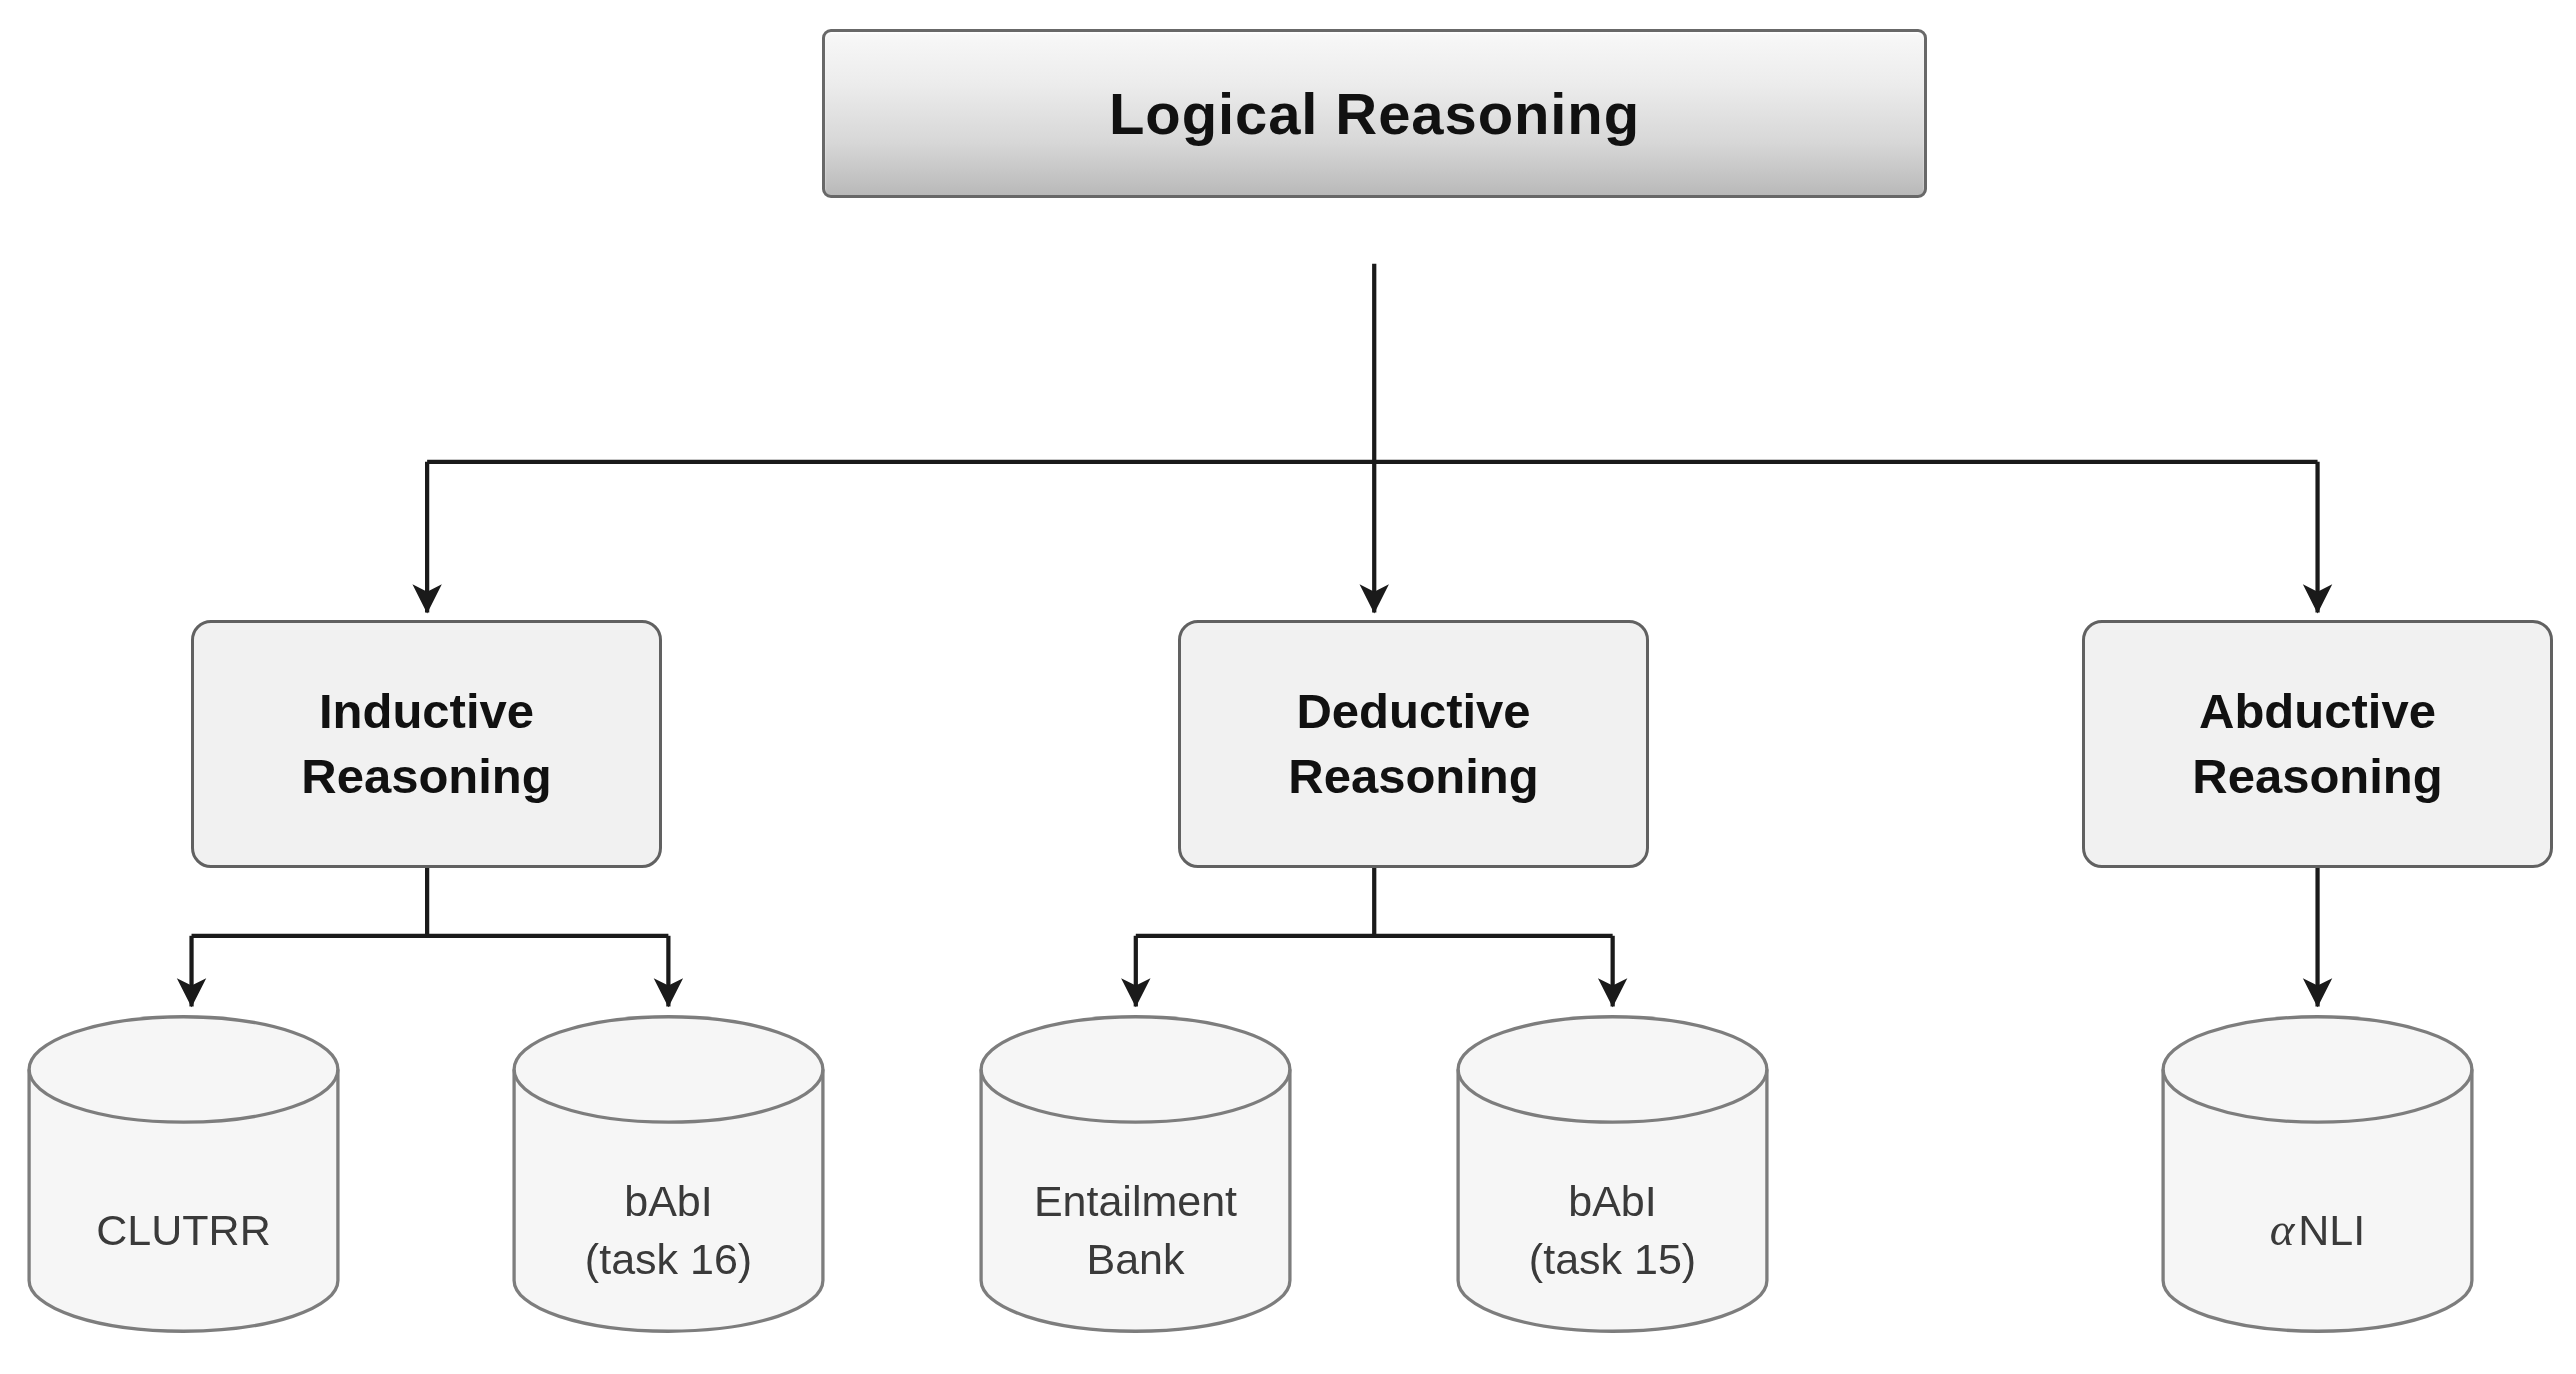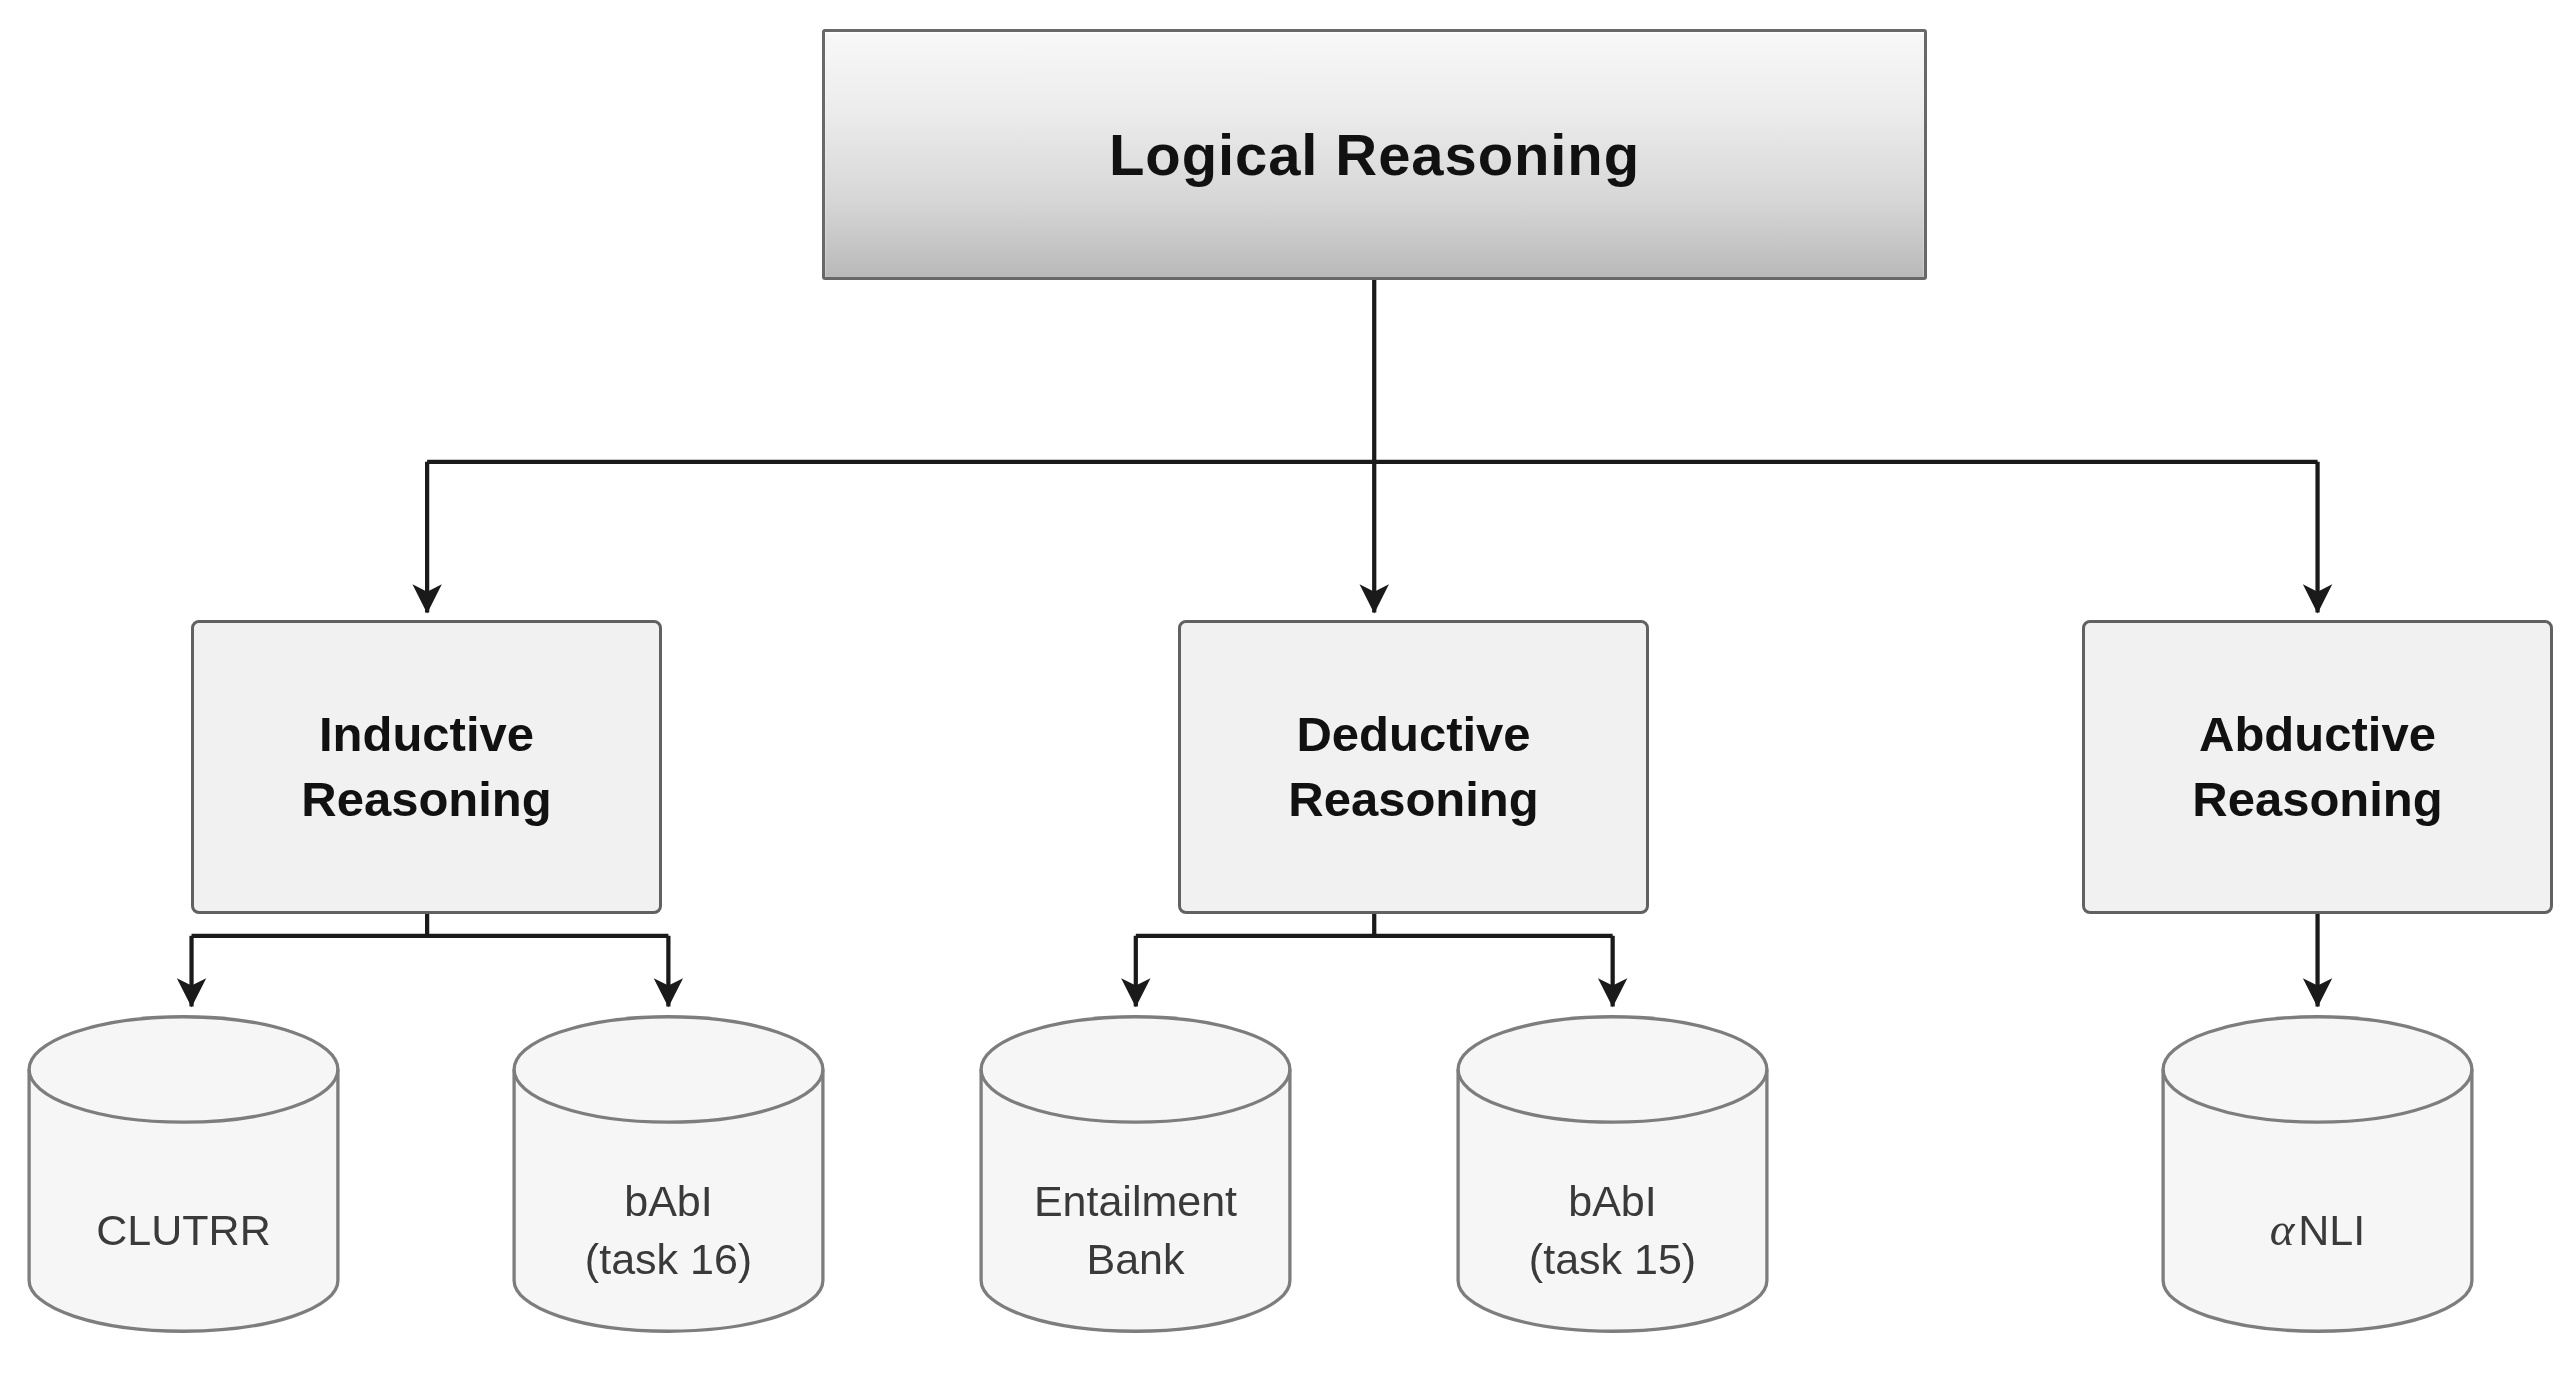--- a/index.html
+++ b/index.html
@@ -14,32 +14,32 @@
   .cline{stroke:#1a1a1a;stroke-width:4.5;fill:none;}
 
   .node{
     position:absolute;
     display:flex;align-items:center;justify-content:center;
     text-align:center;
     box-sizing:border-box;
     color:#111111;
   }
   .root-node{
-    left:822px;top:29px;width:1105px;height:251px;
+    left:822px;top:29px;width:1105px;height:169px;
     border:3.8px solid #686868;
-    border-radius:3px;
+    border-radius:9px;
     background:linear-gradient(180deg,#f8f8f8 0%,#ececec 32%,#d7d7d7 68%,#b9b9b9 100%);
     box-shadow:inset 0 1.9px 1.9px rgba(255,255,255,0.8);
     font-size:58px;font-weight:700;
     letter-spacing:0.9px;
   }
   .branch-node{
-    top:620px;width:471px;height:294px;
+    top:620px;width:471px;height:248px;
     border:3.8px solid #616161;
-    border-radius:8px;
+    border-radius:20px;
     background:#f1f1f1;
     font-size:49px;font-weight:700;
     line-height:1.32;
     white-space:pre-line;
   }
   .branch-inductive{left:191px;}
   .branch-deductive{left:1138px;margin-left:40px;}
   .branch-abductive{left:2082px;}
 
   .cylinder{

